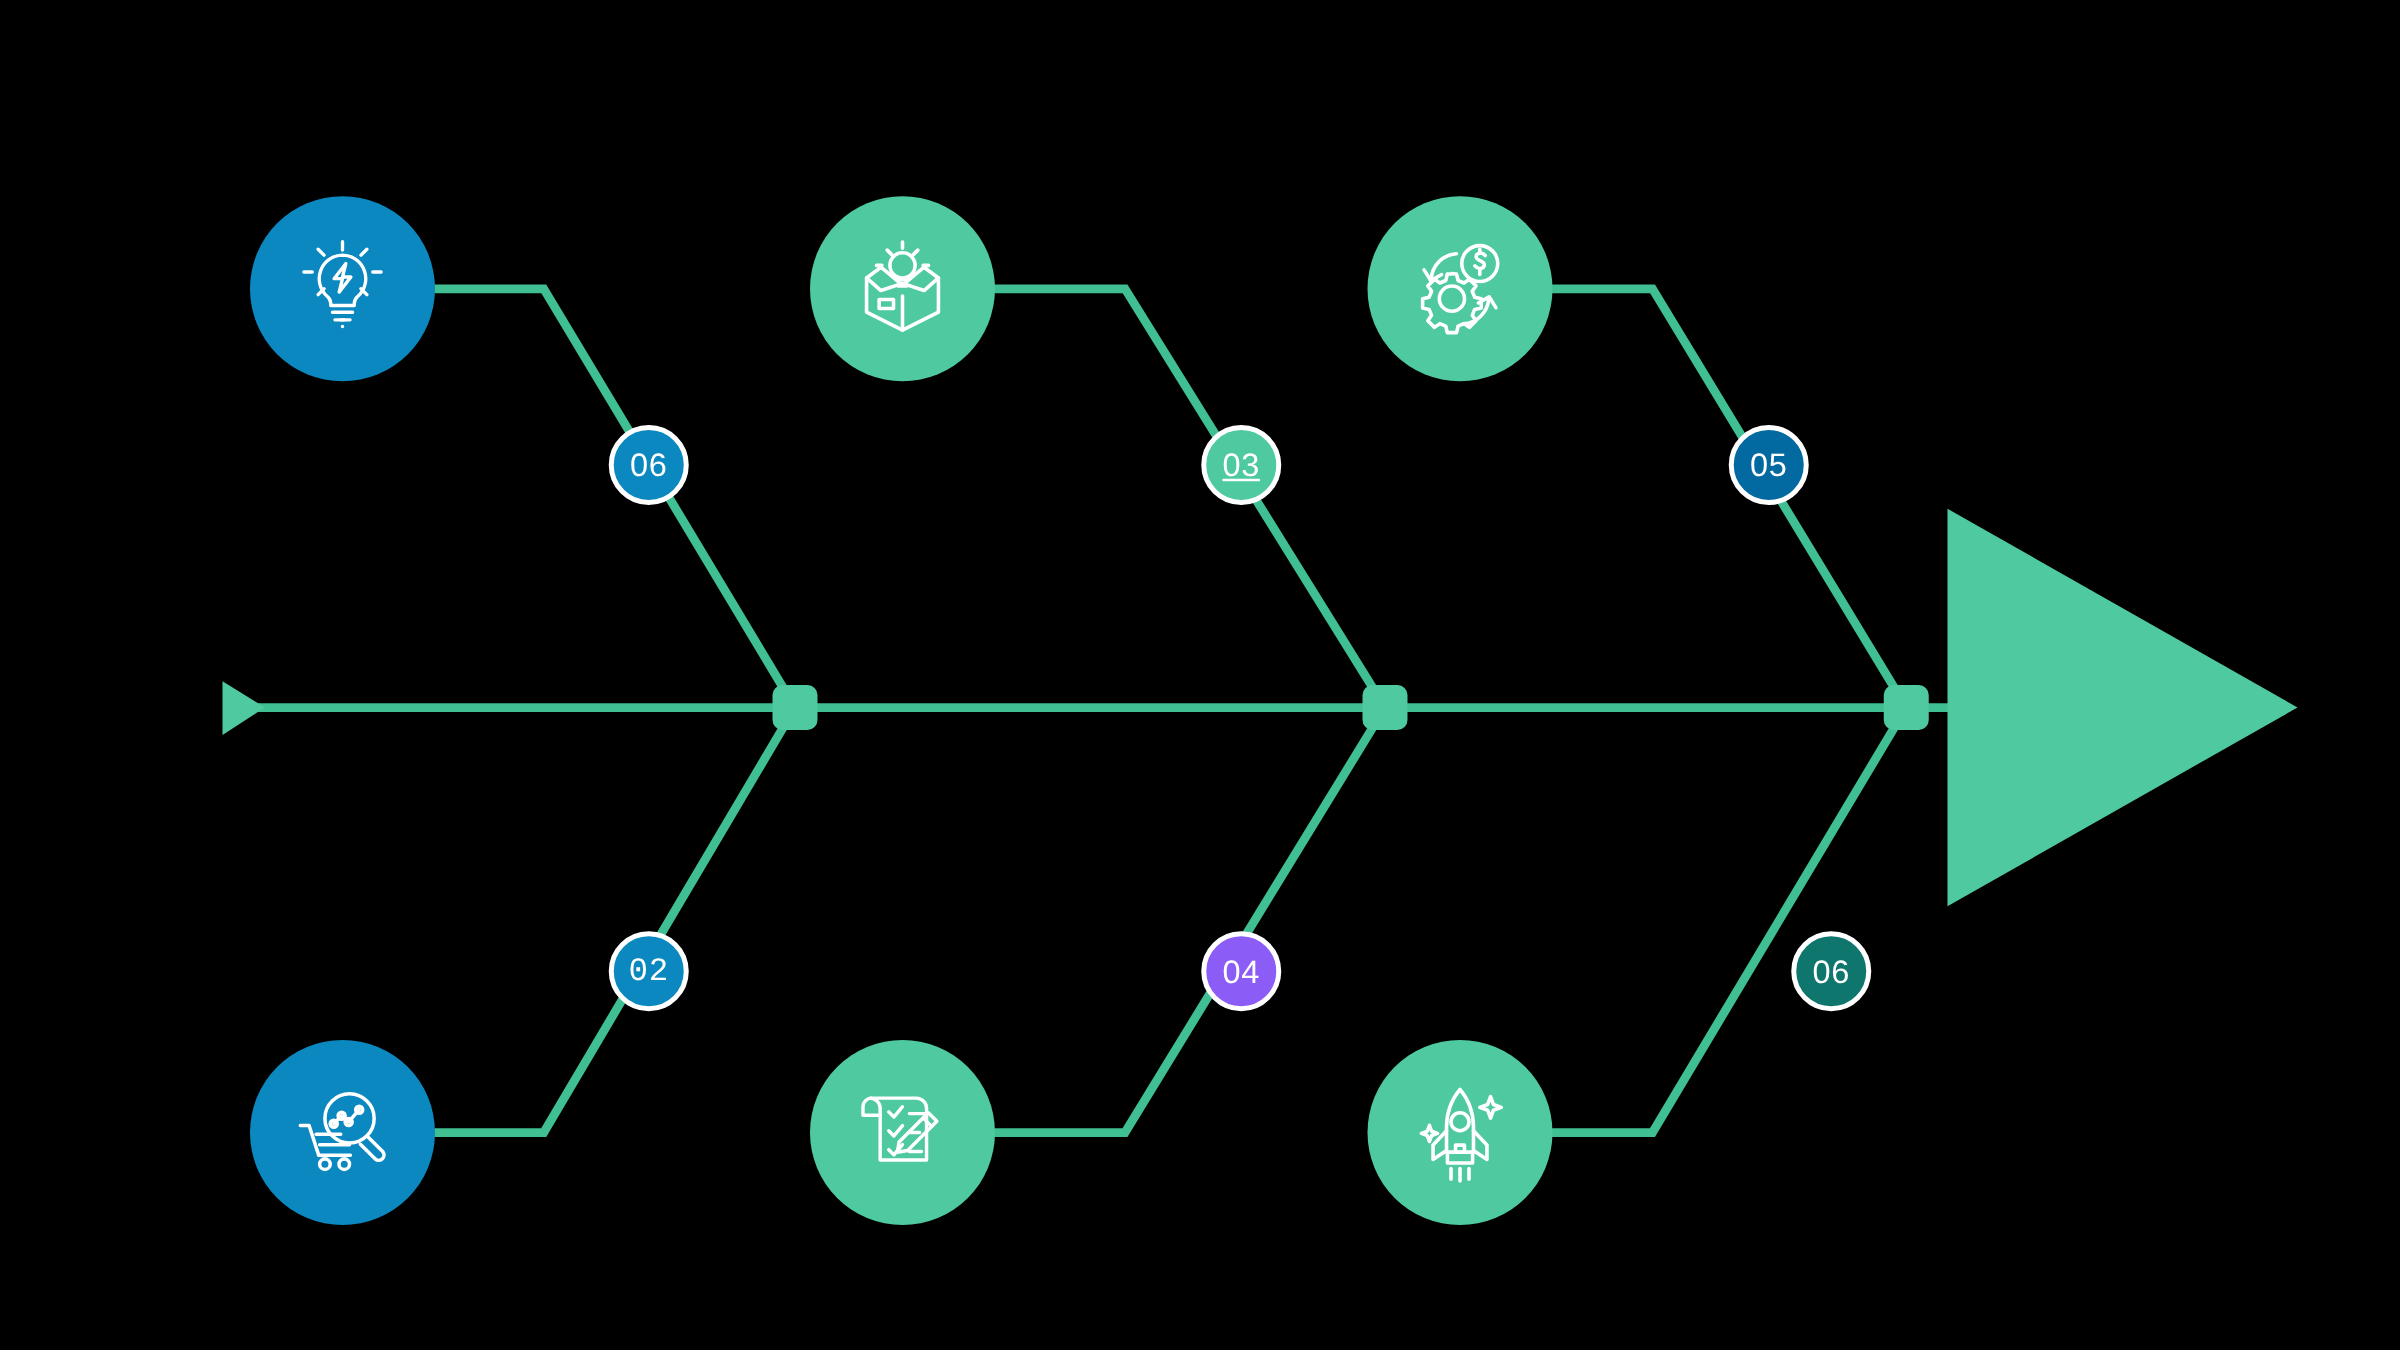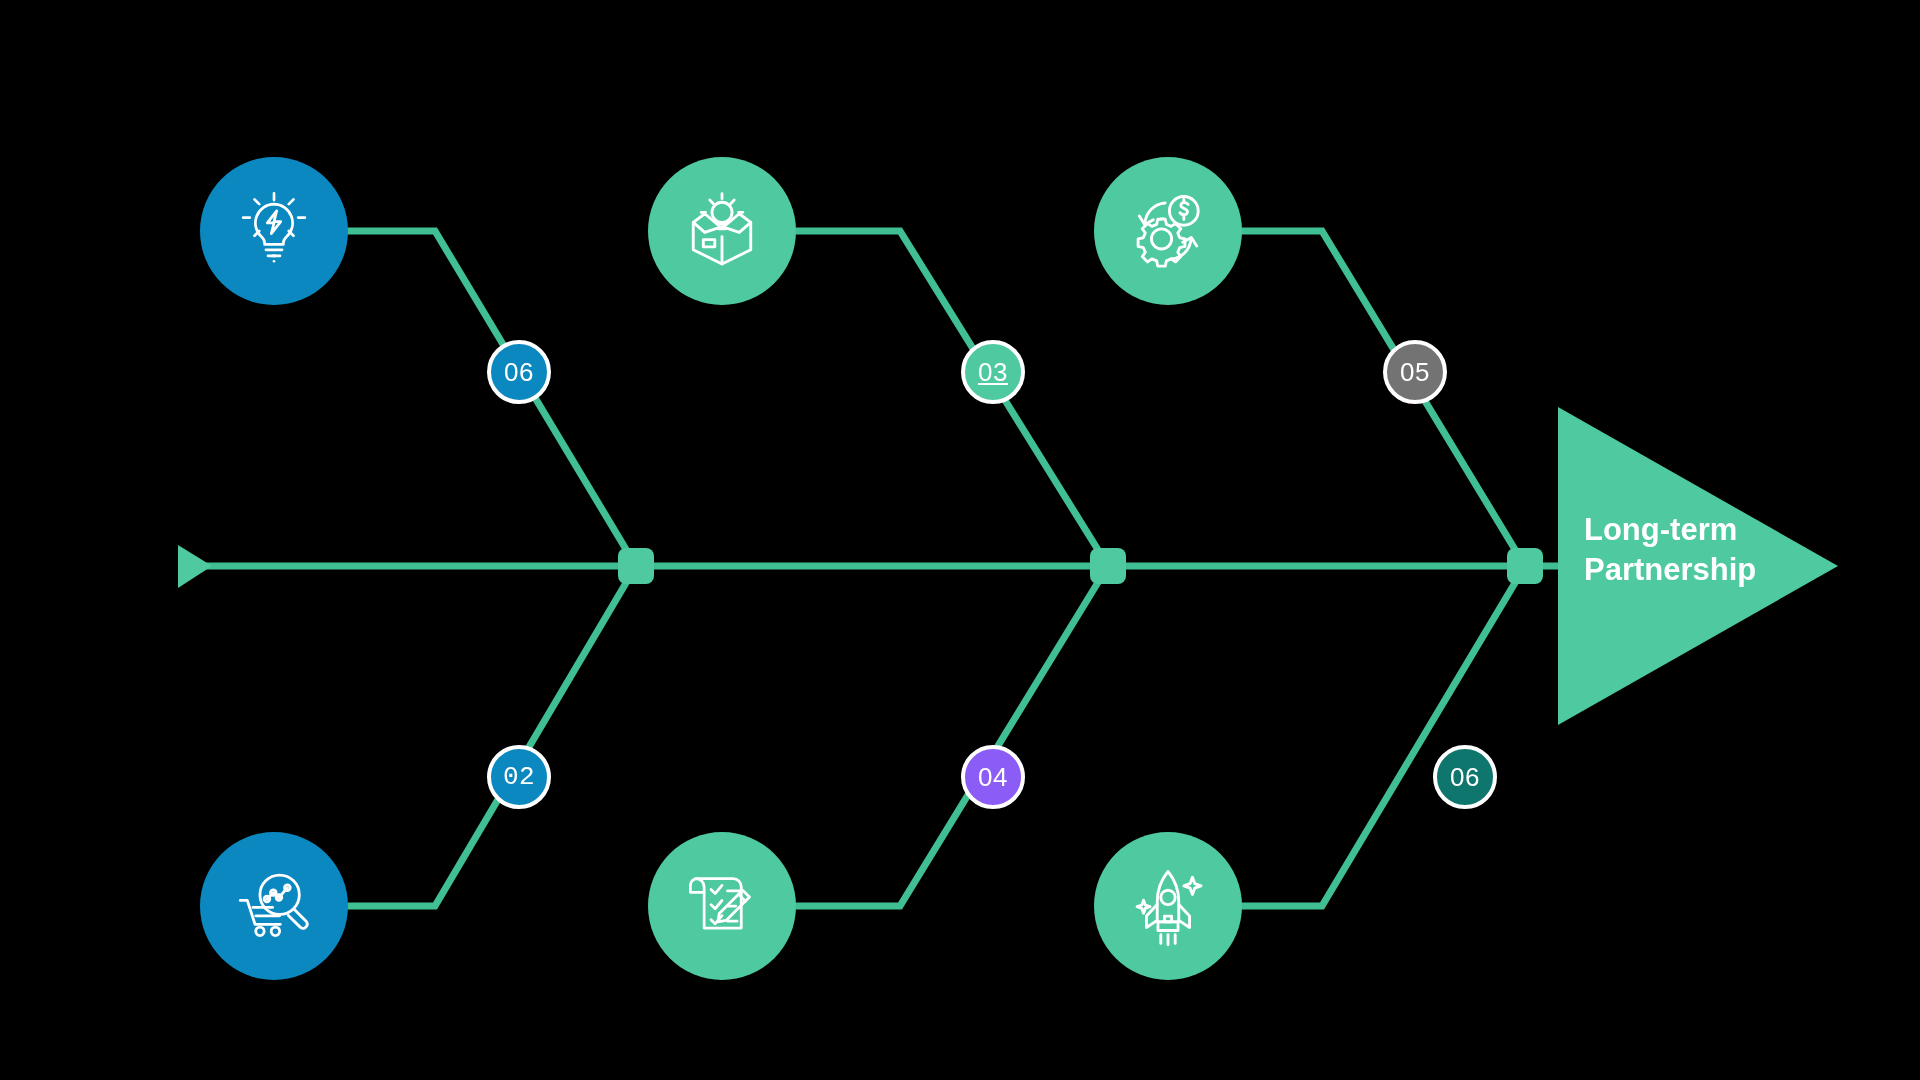--- a/index.html
+++ b/index.html
@@ -36,22 +36,20 @@
 
     <polyline points="1236,906 1322,906 1525,566" fill="none" stroke="#3fbf92" stroke-width="7"></polyline>
 
     <rect x="618" y="548" width="36" height="36" rx="8" fill="#4ec9a0"></rect>
     <rect x="1090" y="548" width="36" height="36" rx="8" fill="#4ec9a0"></rect>
     <rect x="1507" y="548" width="36" height="36" rx="8" fill="#4ec9a0"></rect>
 
     <polygon points="1558,407 1558,725 1838,566" fill="#4ec9a0"></polygon>
   </svg>
 
-  <div class="goal-label" style="left:1584px;top:510px;">Long-term
-Partnership</div>
 
   <div class="node-circle" style="left:200px;top:157px;width:148px;height:148px;background:#0b88bf;">
     <svg width="86" height="86" viewBox="0 0 64 64" fill="none" stroke="#ffffff" stroke-width="2" stroke-linecap="round" stroke-linejoin="round">
       <path d="M32 12a14 14 0 0 0-9 24.6c1.3 1.1 2 2.6 2 4.2v1.2h14v-1.2c0-1.6.7-3.1 2-4.2A14 14 0 0 0 32 12z"></path>
       <path d="M26 46h12M27.5 50.5h9"></path>
       <path d="M32 54.5h0"></path>
       <path d="M31 50.5h2"></path>
       <path d="M32 4v5M14 22h-5M55 22h-5M17.5 8.5l3.5 3.5M46.5 8.5L43 12M17.5 35.5l3.5-3.5M46.5 35.5L43 32"></path>
       <path d="M34 17l-7 9h5l-2 8 7-9h-5l2-8z"></path>
     </svg>
@@ -128,20 +126,20 @@
   </div>
   <div class="badge" style="left:487px;top:745px;background:#0b88bf;font-family:Liberation Mono, monospace;">
     <span>02</span>
   </div>
   <div class="badge" style="left:961px;top:340px;background:#4ec9a0;text-decoration:underline;">
     <span>03</span>
   </div>
   <div class="badge" style="left:961px;top:745px;background:#8b5cf6;">
     <span>04</span>
   </div>
-  <div class="badge" style="left:1383px;top:340px;background:#737373;">
+  <div class="badge" style="left:1383px;top:340px;background:#0369a1;">
     <span>05</span>
   </div>
   <div class="badge" style="left:1433px;top:745px;background:#0f766e;">
     <span>06</span>
   </div>
 
 </div>
 
 </body></html>

